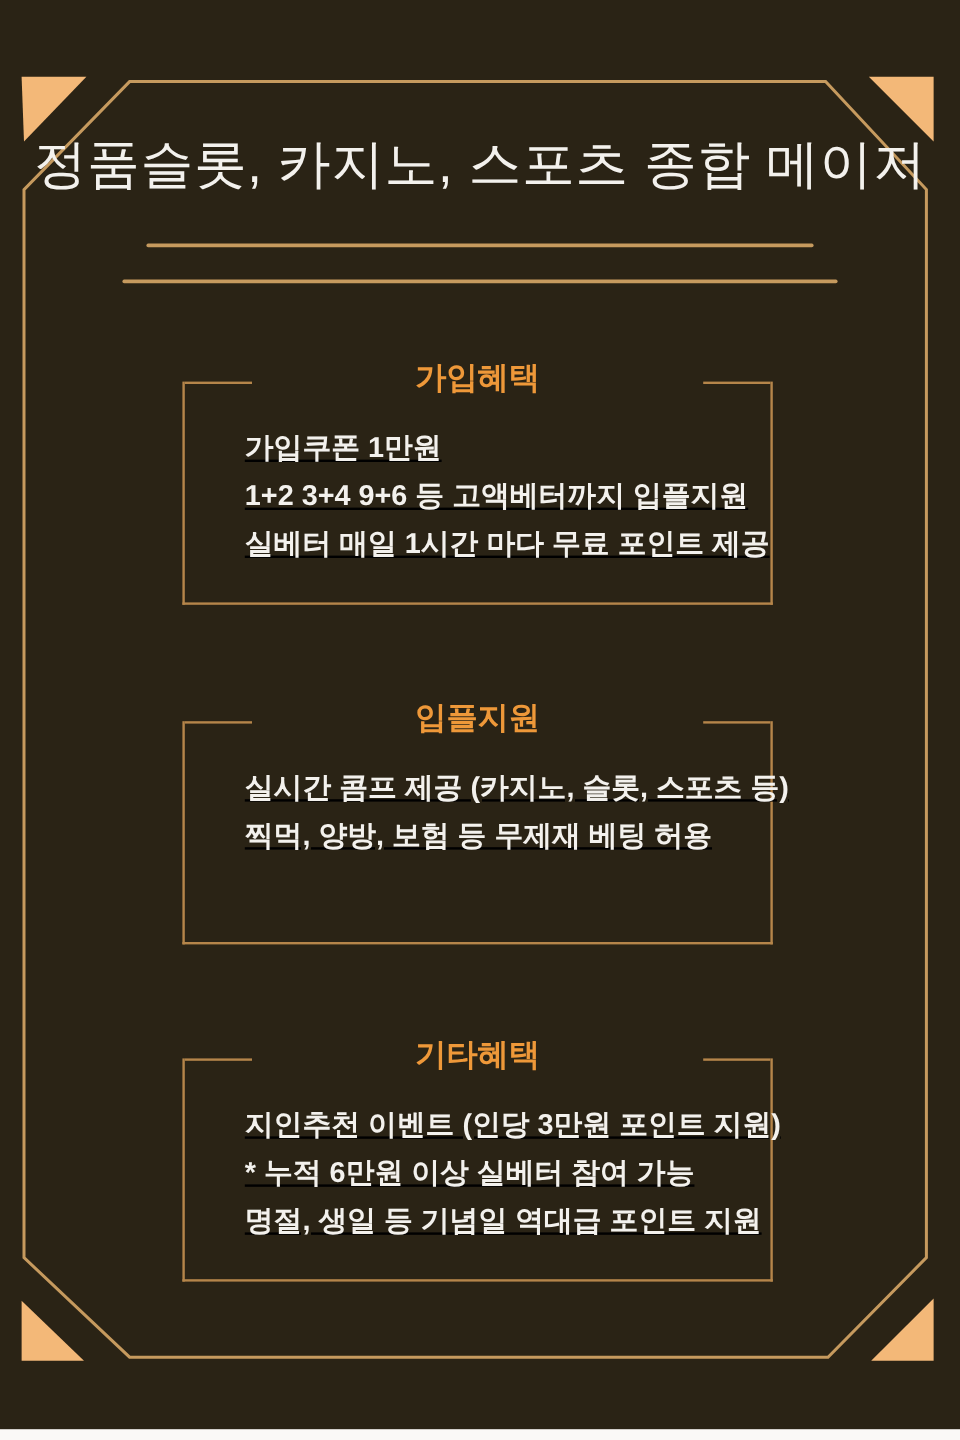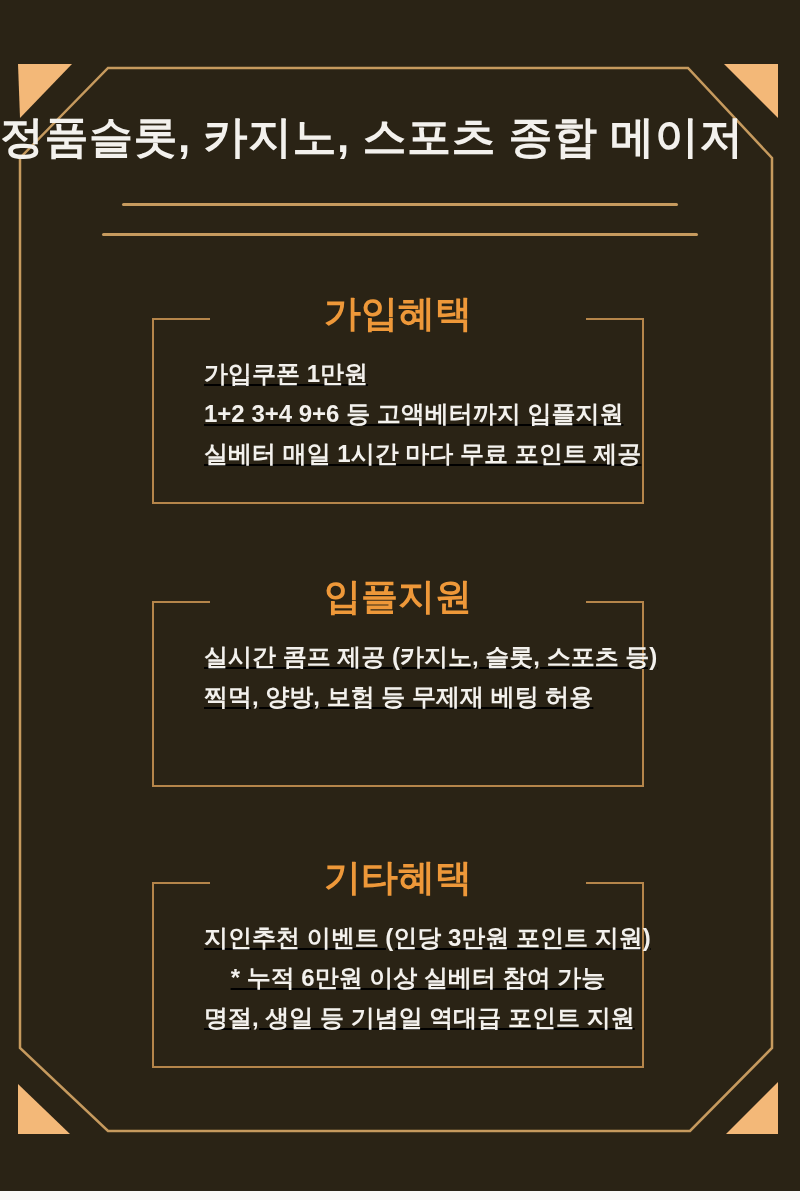--- a/index.html
+++ b/index.html
@@ -23,22 +23,23 @@
   }
   .corner-tri {
     fill: var(--corner-triangle, #f3b878);
     stroke: none;
   }
   .page-title {
     position: absolute;
     top: 108px;
     left: 0;
     width: 100%;
+    text-align: center;
     font-size: 44px;
-    font-weight: 700;
+    font-weight: 400;
     color: var(--body-text, #f3f1ed);
     letter-spacing: 0.5px;
     margin: 0;
   }
   .title-rule {
     position: absolute;
     left: 50%;
     transform: translateX(-50%);
     height: 3px;
     background: var(--frame-line, #c69a5e);
@@ -50,36 +51,36 @@
     position: absolute;
     left: 152px;
     width: 492px;
     height: 186px;
     box-sizing: border-box;
     border: 2px solid var(--box-border, #b5854a);
     border-top: none;
   }
   .benefit-box.box-1 { top: 318px; }
   .benefit-box.box-2 { top: 601px; }
-  .benefit-box.box-3 { top: 882px; text-align: center; }
+  .benefit-box.box-3 { top: 882px; }
   .stub {
     position: absolute;
     top: 0;
     width: 56px;
     height: 2px;
     background: var(--box-border, #b5854a);
   }
   .stub.left { left: 0; }
   .stub.right { right: 0; }
   .benefit-header {
     position: absolute;
     top: 0;
     left: 50%;
     transform: translate(-50%, -58%);
-    font-size: 37px;
+    font-size: 26px;
     font-weight: 800;
     color: var(--header-orange, #ee9839);
     white-space: nowrap;
   }
   .benefit-body {
     position: absolute;
     left: 50px;
     top: 36px;
     right: 10px;
     text-decoration: underline;

